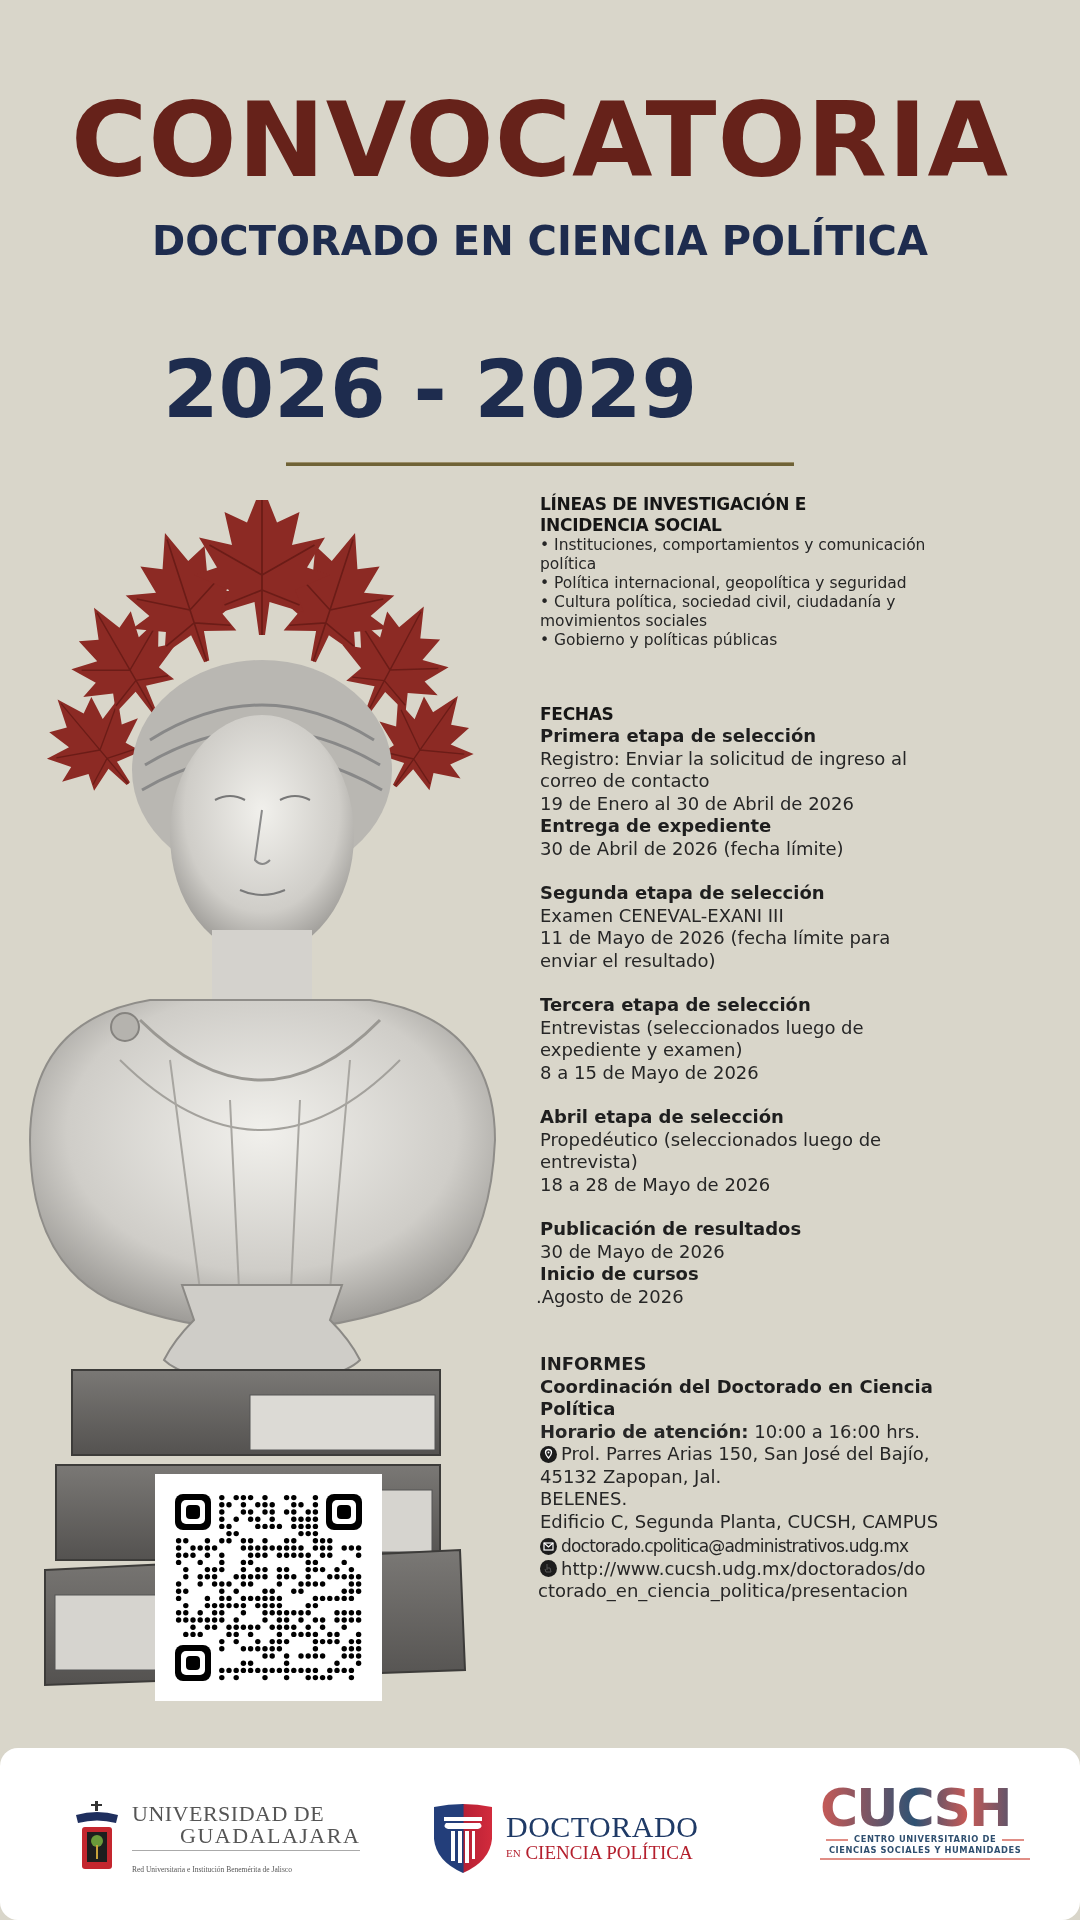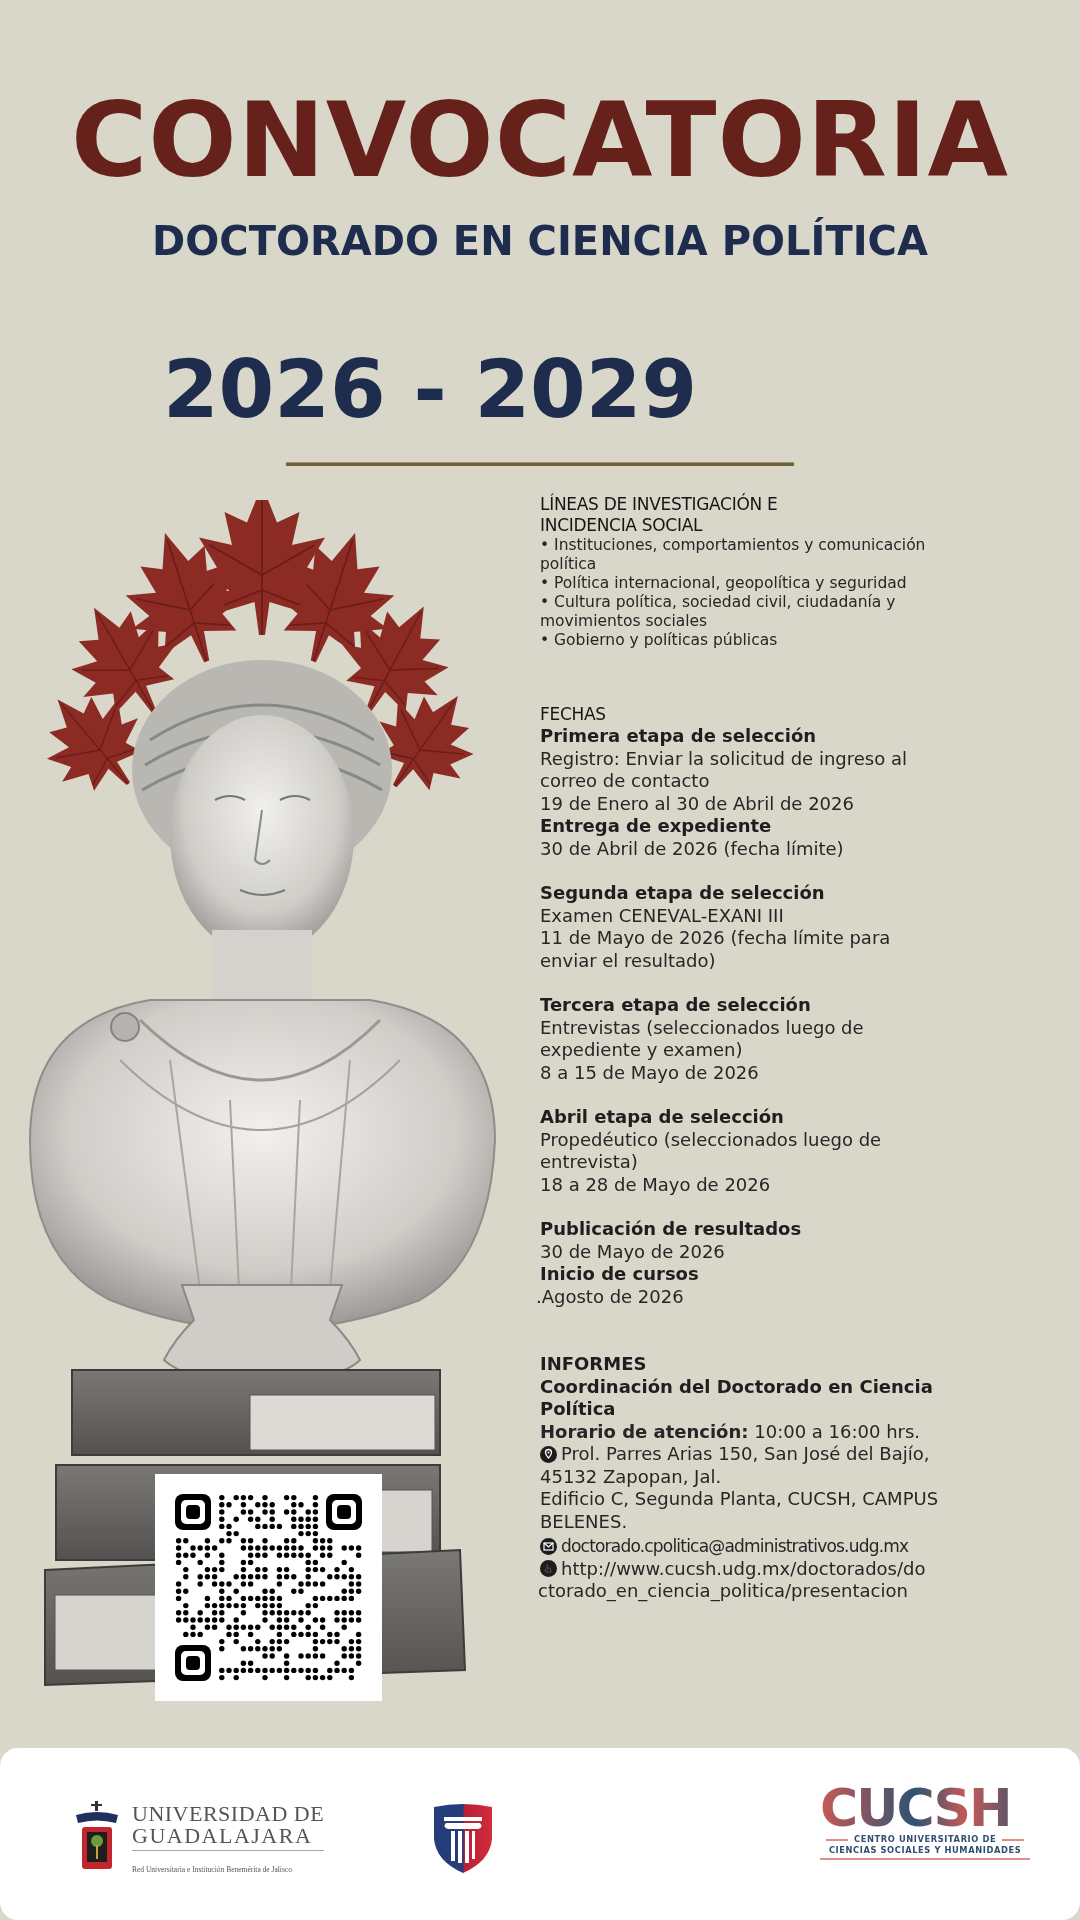--- a/index.html
+++ b/index.html
@@ -6,36 +6,36 @@
   body { width:1080px; height:1920px; position:relative; overflow:hidden; background:#d9d6ca; font-family:"Liberation Sans", sans-serif; }
   .poster { position:absolute; left:0; top:0; width:1080px; height:1748px; background:#d9d6ca; }
   .title { position:absolute; top:88px; left:0; width:1080px; text-align:center; font-family:"DejaVu Sans", sans-serif; font-weight:bold; font-size:104px; letter-spacing:1px; color:#66221a; line-height:1; transform:scaleX(1.0); }
   .subtitle { position:absolute; top:221px; left:0; width:1080px; text-align:center; font-family:"DejaVu Sans", sans-serif; font-weight:bold; font-size:40px; color:#1e2c4e; line-height:1; }
   .years { position:absolute; top:350px; left:0; width:860px; text-align:center; font-family:"DejaVu Sans", sans-serif; font-weight:bold; font-size:80px; color:#1e2c4e; line-height:1; }
   .divider { position:absolute; top:462px; left:286px; width:508px; height:3px; background:#6f6236; border-top:1px solid #9c8f6a; }
 
   .art { position:absolute; left:0; top:500px; width:520px; height:1220px; }
 
   .info { position:absolute; left:540px; top:494px; width:420px; color:#222; font-family:"DejaVu Sans", sans-serif; }
-  .h-section { font-weight:normal; font-size:17px; line-height:21px; color:#161616; text-transform:uppercase; letter-spacing:-0.3px; }
+  .h-section { font-weight:bold; font-size:17px; line-height:21px; color:#161616; text-transform:uppercase; letter-spacing:-0.3px; }
   .bullet { font-size:15.5px; line-height:19px; color:#262626; }
   .gap-md { height:22px; }
   .stage-title { font-weight:bold; font-size:18px; line-height:22.5px; color:#1e1e1e; }
   .stage-text { font-size:18px; line-height:22.5px; color:#262626; }
   .contact-line { font-size:18px; line-height:22.5px; color:#262626; display:flex; align-items:center; }
   .ico { display:inline-block; width:17px; height:17px; border-radius:50%; background:#1c1c1c; margin-right:4px; position:relative; flex:none; }
   .email { font-size:17px; letter-spacing:-0.8px; }
 
   .qr-card { position:absolute; left:155px; top:1474px; width:227px; height:227px; background:#fff; }
   .qr-card svg { position:absolute; left:20px; top:20px; }
 
   .footer { position:absolute; left:0; top:1748px; width:1080px; height:172px; background:#ffffff;border-radius:18px; }
   .logo { position:absolute; top:50px; height:80px; display:flex; align-items:center; }
   .udg-text .l1 { font-family:"Liberation Serif", serif; font-size:22px; color:#555; line-height:22px; letter-spacing:0.5px; }
-  .udg-text .l2 { font-family:"Liberation Serif", serif; font-size:22px; color:#555; line-height:22px; letter-spacing:1.5px; }
+  .udg-text .l2 { font-family:"Liberation Serif", serif; font-size:22px; color:#555; line-height:22px; letter-spacing:1.5px;margin-left:48px; }
   .udg-text .l3 { font-family:"Liberation Serif", serif; font-size:7.5px; color:#555; border-top:1px solid #aaa; margin-top:3px; padding-top:14px; }
   .doc-text .l1 { font-family:"Liberation Serif", serif; font-size:30px; color:#1f3a66; line-height:30px; letter-spacing:0.5px; }
   .doc-text .l2 { font-family:"Liberation Serif", serif; font-size:19px; color:#b41f2d; line-height:22px; }
   .doc-text .l2 .en { font-size:11px; vertical-align:top; }
   .cucsh .big { font-family:"DejaVu Sans", sans-serif; font-weight:bold; font-size:52px; line-height:52px; letter-spacing:-2px; background:linear-gradient(90deg,#c85a56 0%,#2f5273 45%,#c85a56 70%,#2f5273 100%); -webkit-background-clip:text; background-clip:text; color:transparent; }
   .cucsh .small { font-family:"DejaVu Sans", sans-serif; font-weight:bold; font-size:8.3px; color:#2f4f6f; text-align:center; letter-spacing:0.6px; line-height:11px; }
   .cucsh .small .rule { display:inline-block; width:22px; height:2px; background:#e08e86; vertical-align:middle; margin:0 6px; }
   .cucsh .under { height:2px; background:#e08e86; margin-top:2px; }
 </style>
 </head>
@@ -172,22 +172,22 @@
       <div class="contact-line">
         <span class="ico">
           <svg width="17" height="17" viewBox="0 0 17 17">
               <path d="M8.5,3.5 a3,3 0 0 1 3,3 c0,2.2 -3,5.5 -3,5.5 c0,0 -3,-3.3 -3,-5.5 a3,3 0 0 1 3,-3 z" fill="none" stroke="#fff" stroke-width="1.3"></path>
               <circle cx="8.5" cy="6.6" r="1" fill="#fff"></circle>
             </svg>
         </span>
         <span>Prol. Parres Arias 150, San José del Bajío,</span>
       </div>
       <div class="stage-text">45132 Zapopan, Jal.</div>
+      <div class="stage-text">BELENES.</div>
       <div class="stage-text">Edificio C, Segunda Planta, CUCSH, CAMPUS</div>
-      <div class="stage-text">BELENES.</div>
       <div class="contact-line" style="margin-top:2px">
         <span class="ico">
           <svg width="17" height="17" viewBox="0 0 17 17">
               <rect x="4" y="5" width="9" height="7" fill="none" stroke="#fff" stroke-width="1.2"></rect>
               <path d="M4,5 L8.5,9 L13,5" fill="none" stroke="#fff" stroke-width="1.2"></path>
             </svg>
         </span>
         <span class="email">doctorado.cpolitica@administrativos.udg.mx</span>
       </div>
       <div class="contact-line">
@@ -573,20 +573,24 @@
           </linearGradient>
         </defs>
       <path d="M4,6 Q33,0 62,6 L62,38 Q60,60 33,72 Q6,60 4,38 Z" fill="url(#sh)"></path>
       <rect x="14" y="16" width="38" height="4" fill="#fff"></rect>
       <path d="M16,22 Q12,26 18,28 L48,28 Q54,26 50,22 Z" fill="#fff"></path>
       <rect x="21" y="30" width="4" height="30" fill="#fff"></rect>
         <rect x="28" y="30" width="4" height="32" fill="#fff"></rect>
         <rect x="35" y="30" width="4" height="32" fill="#fff"></rect>
         <rect x="42" y="30" width="3" height="28" fill="#fff"></rect>
     </svg>
+    <div class="doc-text" style="margin-left:10px">
+      <div class="l1">DOCTORADO</div>
+      <div class="l2"><span class="en">EN</span> <span>CIENCIA POLÍTICA</span></div>
+    </div>
   </div>
 
   <div class="logo cucsh" style="left:820px; top:34px; flex-direction:column; align-items:stretch; height:auto">
     <div class="big">CUCSH</div>
     <div class="small"><span class="rule"></span><span>CENTRO UNIVERSITARIO DE</span><span class="rule"></span></div>
     <div class="small">CIENCIAS SOCIALES Y HUMANIDADES</div>
     <div class="under"></div>
   </div>
 </div>
 

